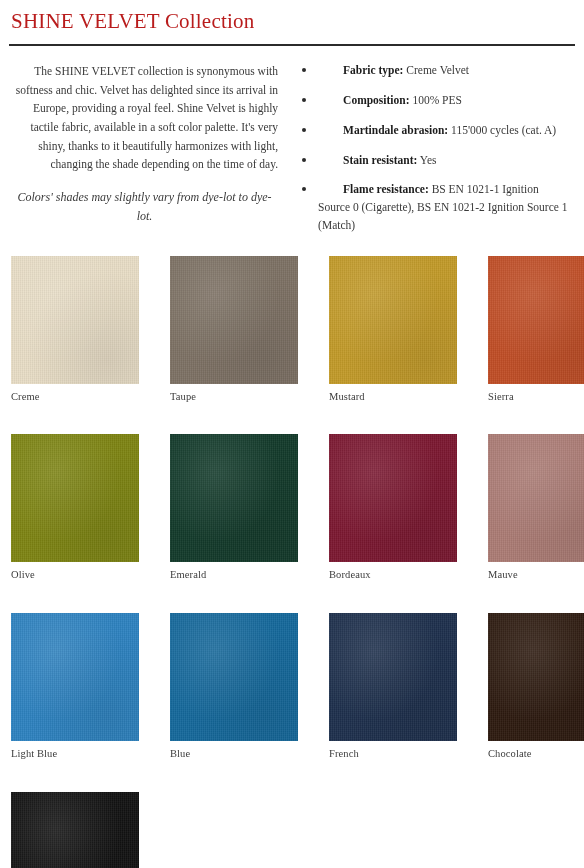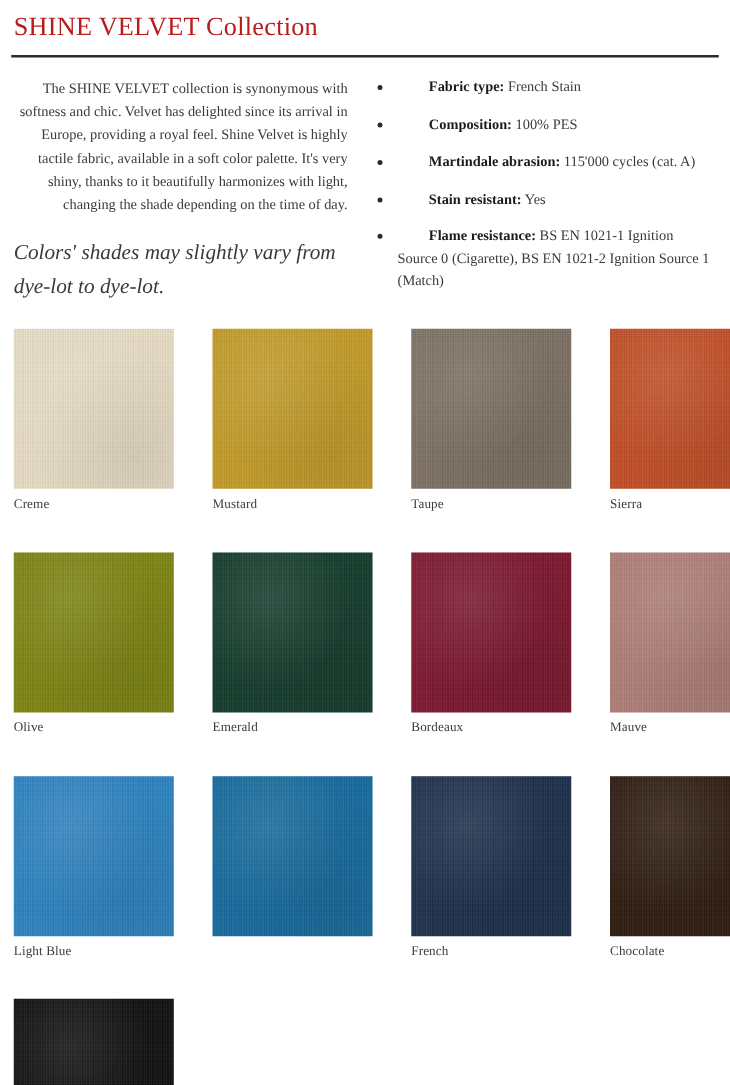--- a/index.html
+++ b/index.html
@@ -57,25 +57,26 @@
     padding: 0 4px 0 0;
   }
   .intro-paragraph {
     font-size: 11.5px;
     line-height: 1.62;
     color: #3a3a3a;
     margin: 0;
     text-align: right;
   }
   .intro-note {
-    font-size: 17px;
+    font-size: 12px;
     line-height: 1.6;
     color: #3a3a3a;
     font-style: italic;
     margin: 14px 0 0 0;
+    text-align: center;
   }
 
   
   .spec-list {
     list-style: none;
     margin: 0;
     padding: 0;
   }
   .spec-item {
     position: relative;
@@ -163,44 +164,44 @@
 
   <div class="intro">
 
     <div class="intro-left">
       <p class="intro-paragraph">The SHINE VELVET collection is synonymous with softness and chic. Velvet has delighted since its arrival in Europe, providing a royal feel. Shine Velvet is highly tactile fabric, available in a soft color palette. It's very shiny, thanks to it beautifully harmonizes with light, changing the shade depending on the time of day.</p>
       <p class="intro-note">Colors' shades may slightly vary from dye-lot to dye-lot.</p>
     </div>
 
     <div class="intro-right">
       <ul class="spec-list">
-          <li class="spec-item"><span class="spec-bullet"></span><span class="spec-label">Fabric type:</span><span class="spec-value"> French Stain</span></li>
+          <li class="spec-item"><span class="spec-bullet"></span><span class="spec-label">Fabric type:</span><span class="spec-value"> Creme Velvet</span></li>
           <li class="spec-item"><span class="spec-bullet"></span><span class="spec-label">Composition:</span><span class="spec-value"> 100% PES</span></li>
           <li class="spec-item"><span class="spec-bullet"></span><span class="spec-label">Martindale abrasion:</span><span class="spec-value"> 115'000 cycles (cat. A)</span></li>
           <li class="spec-item"><span class="spec-bullet"></span><span class="spec-label">Stain resistant:</span><span class="spec-value"> Yes</span></li>
           <li class="spec-item wrap"><span class="spec-bullet"></span><span class="spec-label">Flame resistance:</span><span class="spec-value"> BS EN 1021-1 Ignition Source 0 (Cigarette), BS EN 1021-2 Ignition Source 1 (Match)</span></li>
         </ul>
     </div>
 
   </div>
 
   <div class="swatch-grid">
       <div class="swatch-cell">
         <span class="swatch-chip" style="background-color: rgb(232, 221, 198);"></span>
         <span class="swatch-label">Creme</span>
       </div>
       <div class="swatch-cell">
+        <span class="swatch-chip" style="background-color: rgb(125, 113, 100);"></span>
+        <span class="swatch-label">Taupe</span>
+      </div>
+      <div class="swatch-cell">
         <span class="swatch-chip" style="background-color: rgb(194, 154, 40);"></span>
         <span class="swatch-label">Mustard</span>
       </div>
       <div class="swatch-cell">
-        <span class="swatch-chip" style="background-color: rgb(125, 113, 100);"></span>
-        <span class="swatch-label">Taupe</span>
-      </div>
-      <div class="swatch-cell">
         <span class="swatch-chip" style="background-color: rgb(192, 77, 37);"></span>
         <span class="swatch-label">Sierra</span>
       </div>
       <div class="swatch-cell">
         <span class="swatch-chip" style="background-color: rgb(125, 132, 18);"></span>
         <span class="swatch-label">Olive</span>
       </div>
       <div class="swatch-cell">
         <span class="swatch-chip" style="background-color: rgb(18, 58, 42);"></span>
         <span class="swatch-label">Emerald</span>
@@ -212,20 +213,21 @@
       <div class="swatch-cell">
         <span class="swatch-chip" style="background-color: rgb(171, 123, 116);"></span>
         <span class="swatch-label">Mauve</span>
       </div>
       <div class="swatch-cell">
         <span class="swatch-chip" style="background-color: rgb(45, 130, 192);"></span>
         <span class="swatch-label">Light Blue</span>
       </div>
       <div class="swatch-cell">
         <span class="swatch-chip" style="background-color: rgb(20, 104, 155);"></span>
+        <span class="swatch-label">Blue</span>
       </div>
       <div class="swatch-cell">
         <span class="swatch-chip" style="background-color: rgb(29, 47, 76);"></span>
         <span class="swatch-label">French</span>
       </div>
       <div class="swatch-cell">
         <span class="swatch-chip" style="background-color: rgb(45, 26, 15);"></span>
         <span class="swatch-label">Chocolate</span>
       </div>
       <div class="swatch-cell">

